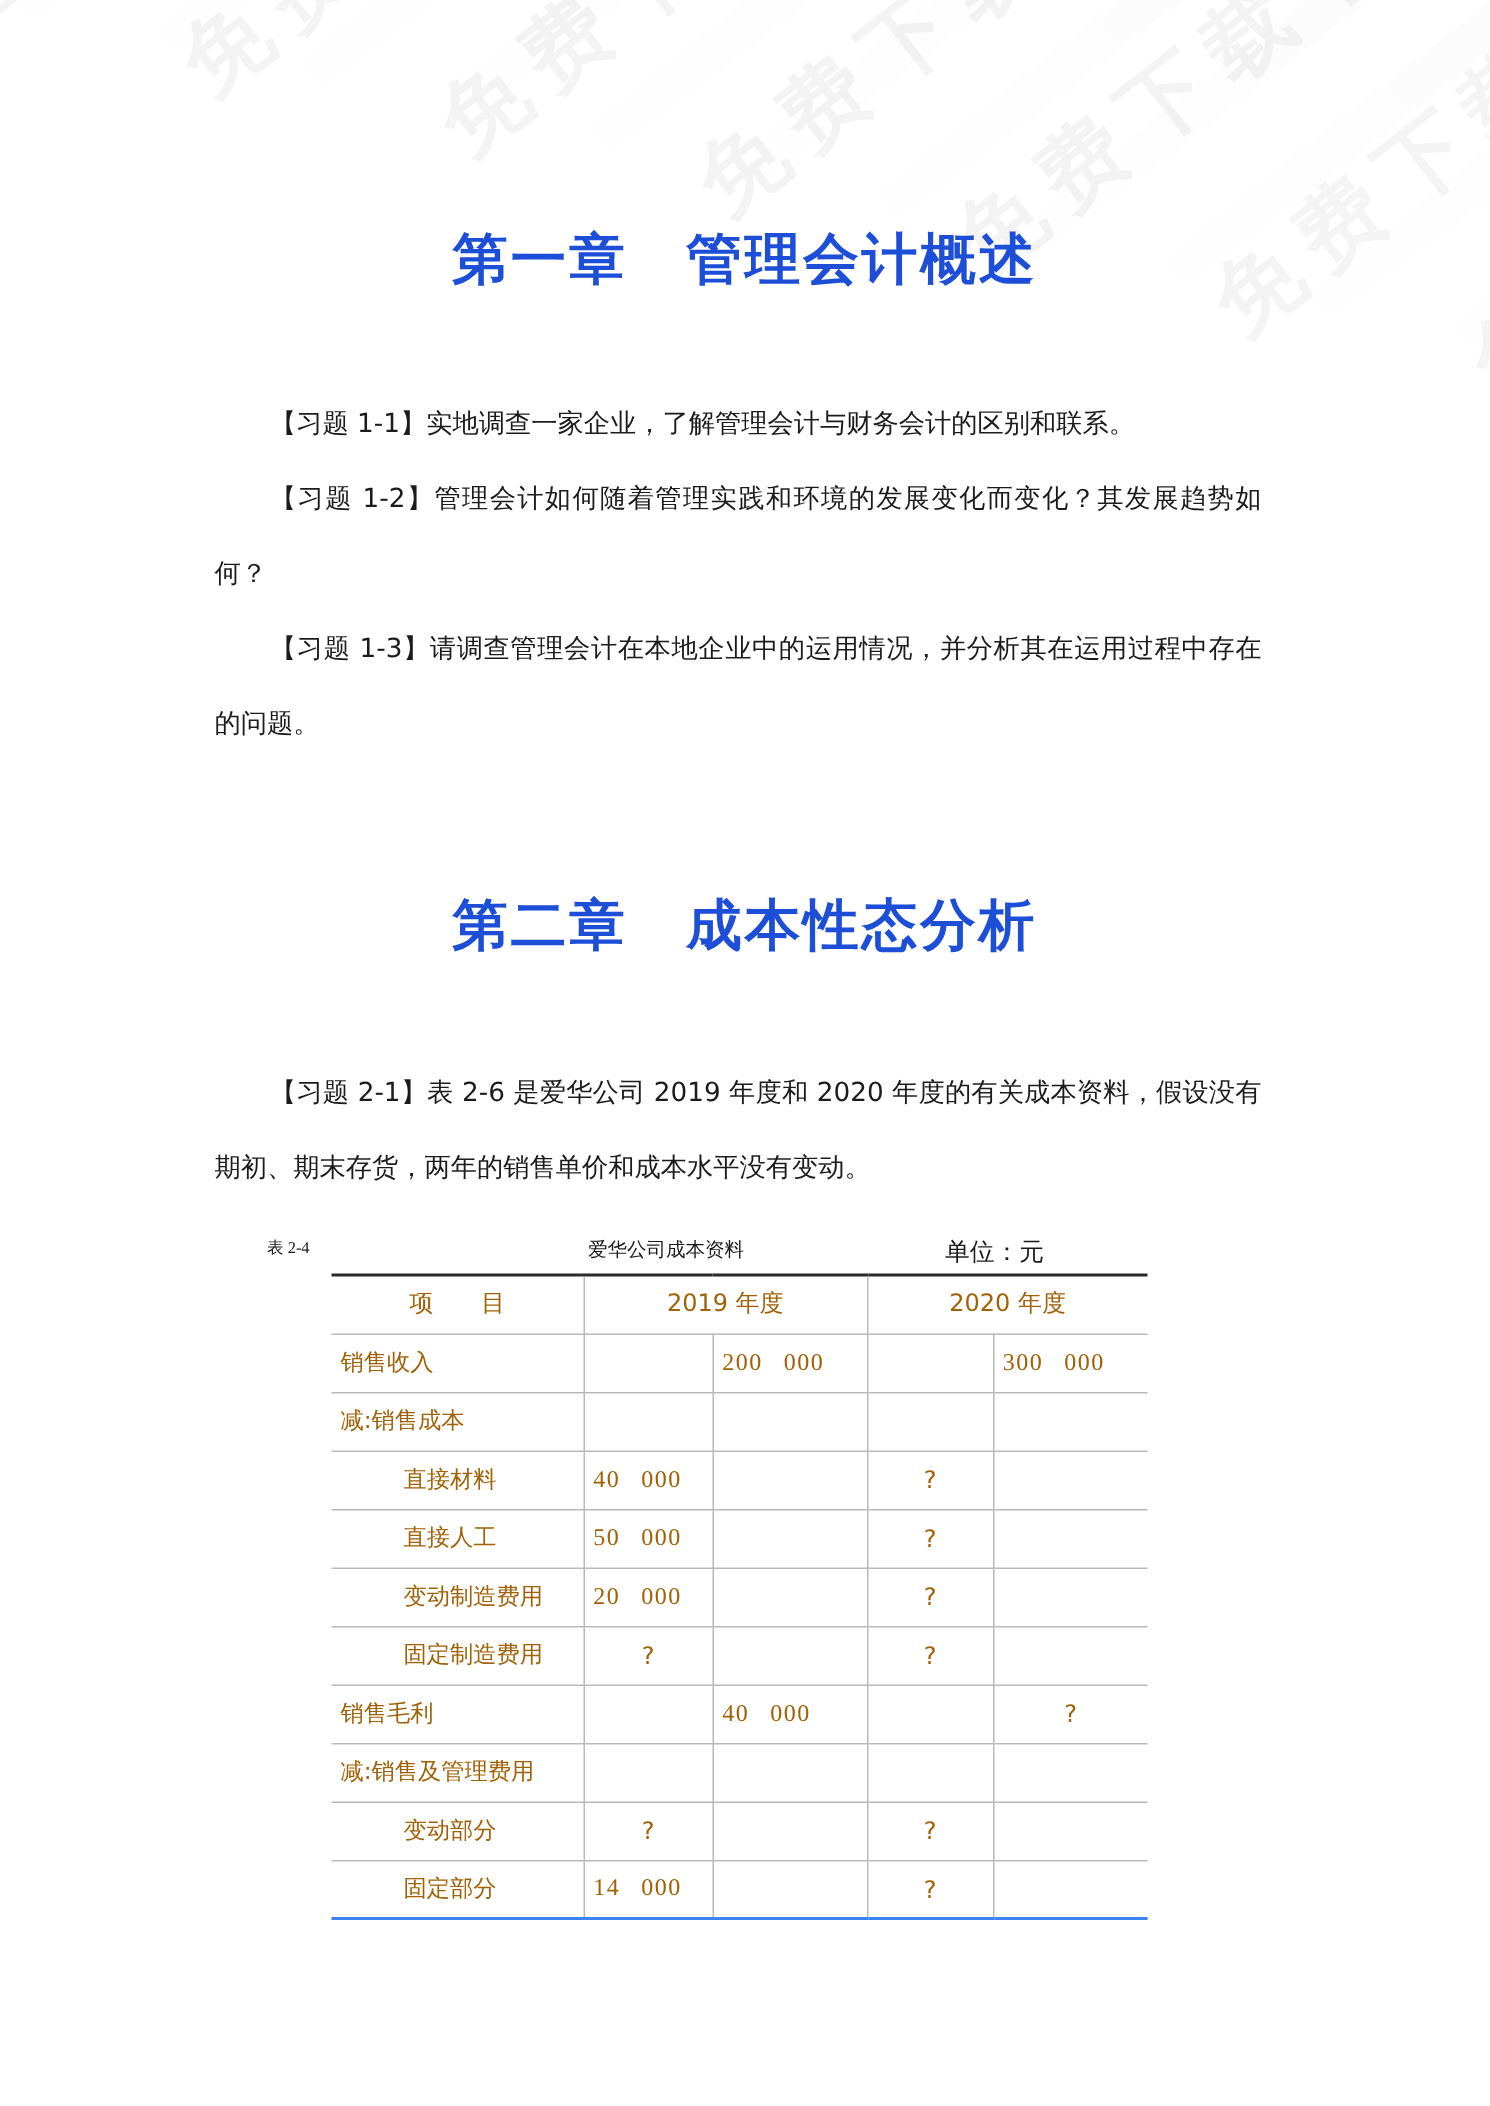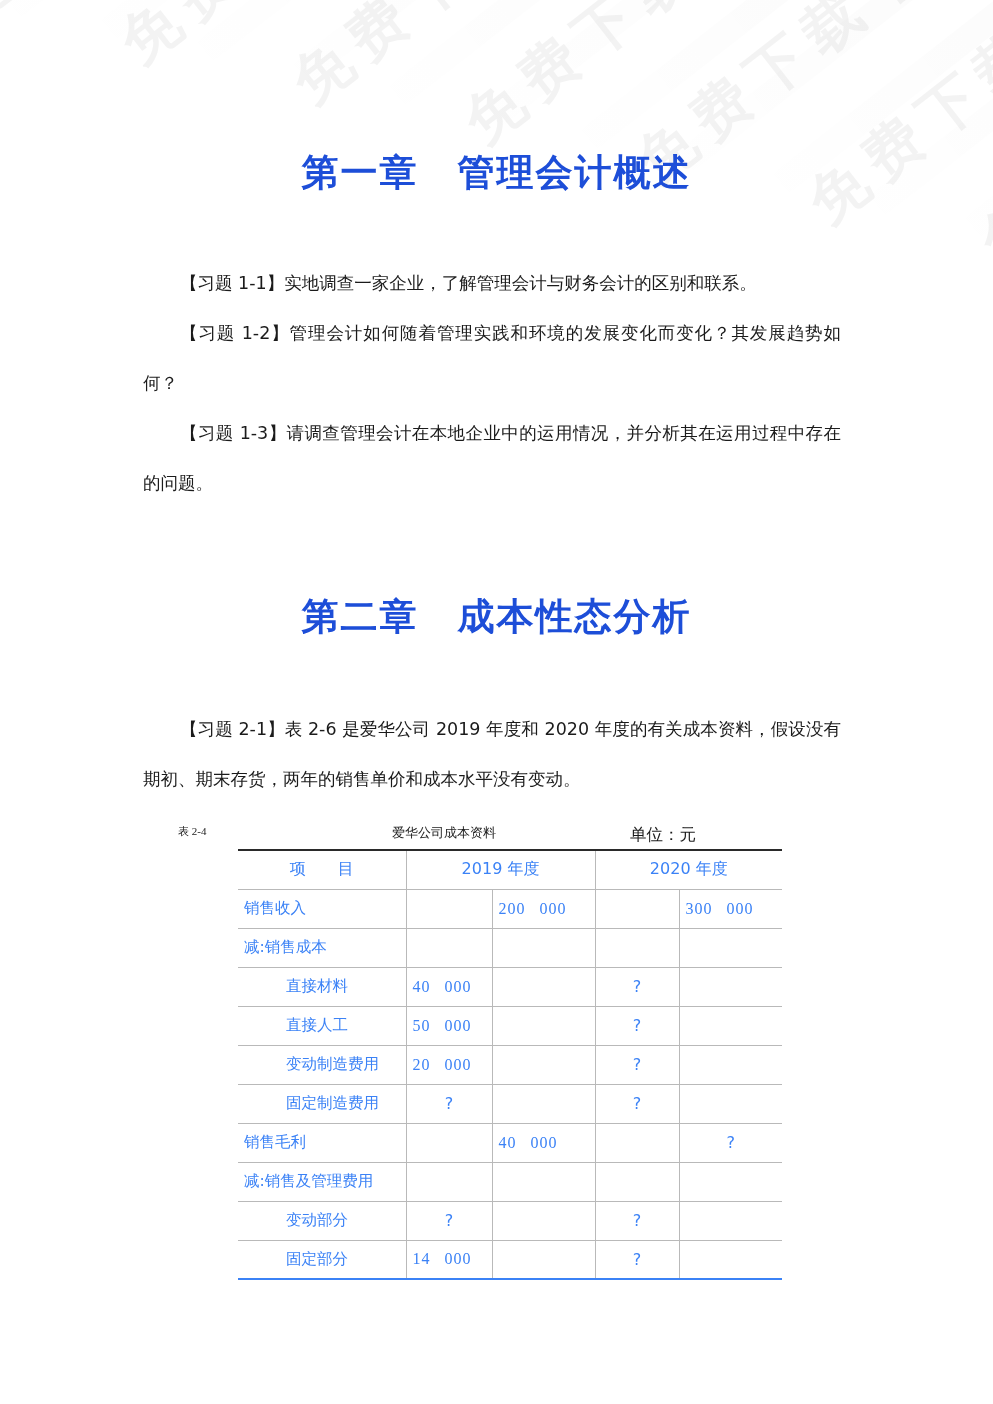--- a/index.html
+++ b/index.html
@@ -111,27 +111,27 @@
   }
   .caption-unit {
     position: absolute;
     left: 452px;
     top: 2px;
     font-size: 16.5px;
     white-space: nowrap;
   }
 
   table.cost-table {
-    margin-left: 60px;
+    margin-left: 43px;
     border-collapse: collapse;
     width: 544px;
     table-layout: fixed;
     font-family: "DejaVu Sans", sans-serif;
     font-size: 15.5px;
-    color: #3b82f6;
+    color: #a16207;
     background: transparent;
   }
   table.cost-table col.c-item  { width: 168px; }
   table.cost-table col.c-a     { width: 86px; }
   table.cost-table col.c-b     { width: 103px; }
   table.cost-table col.c-c     { width: 84px; }
   table.cost-table col.c-d     { width: 103px; }
 
   table.cost-table td, table.cost-table th {
     border: 1px solid #b9b9b9;

